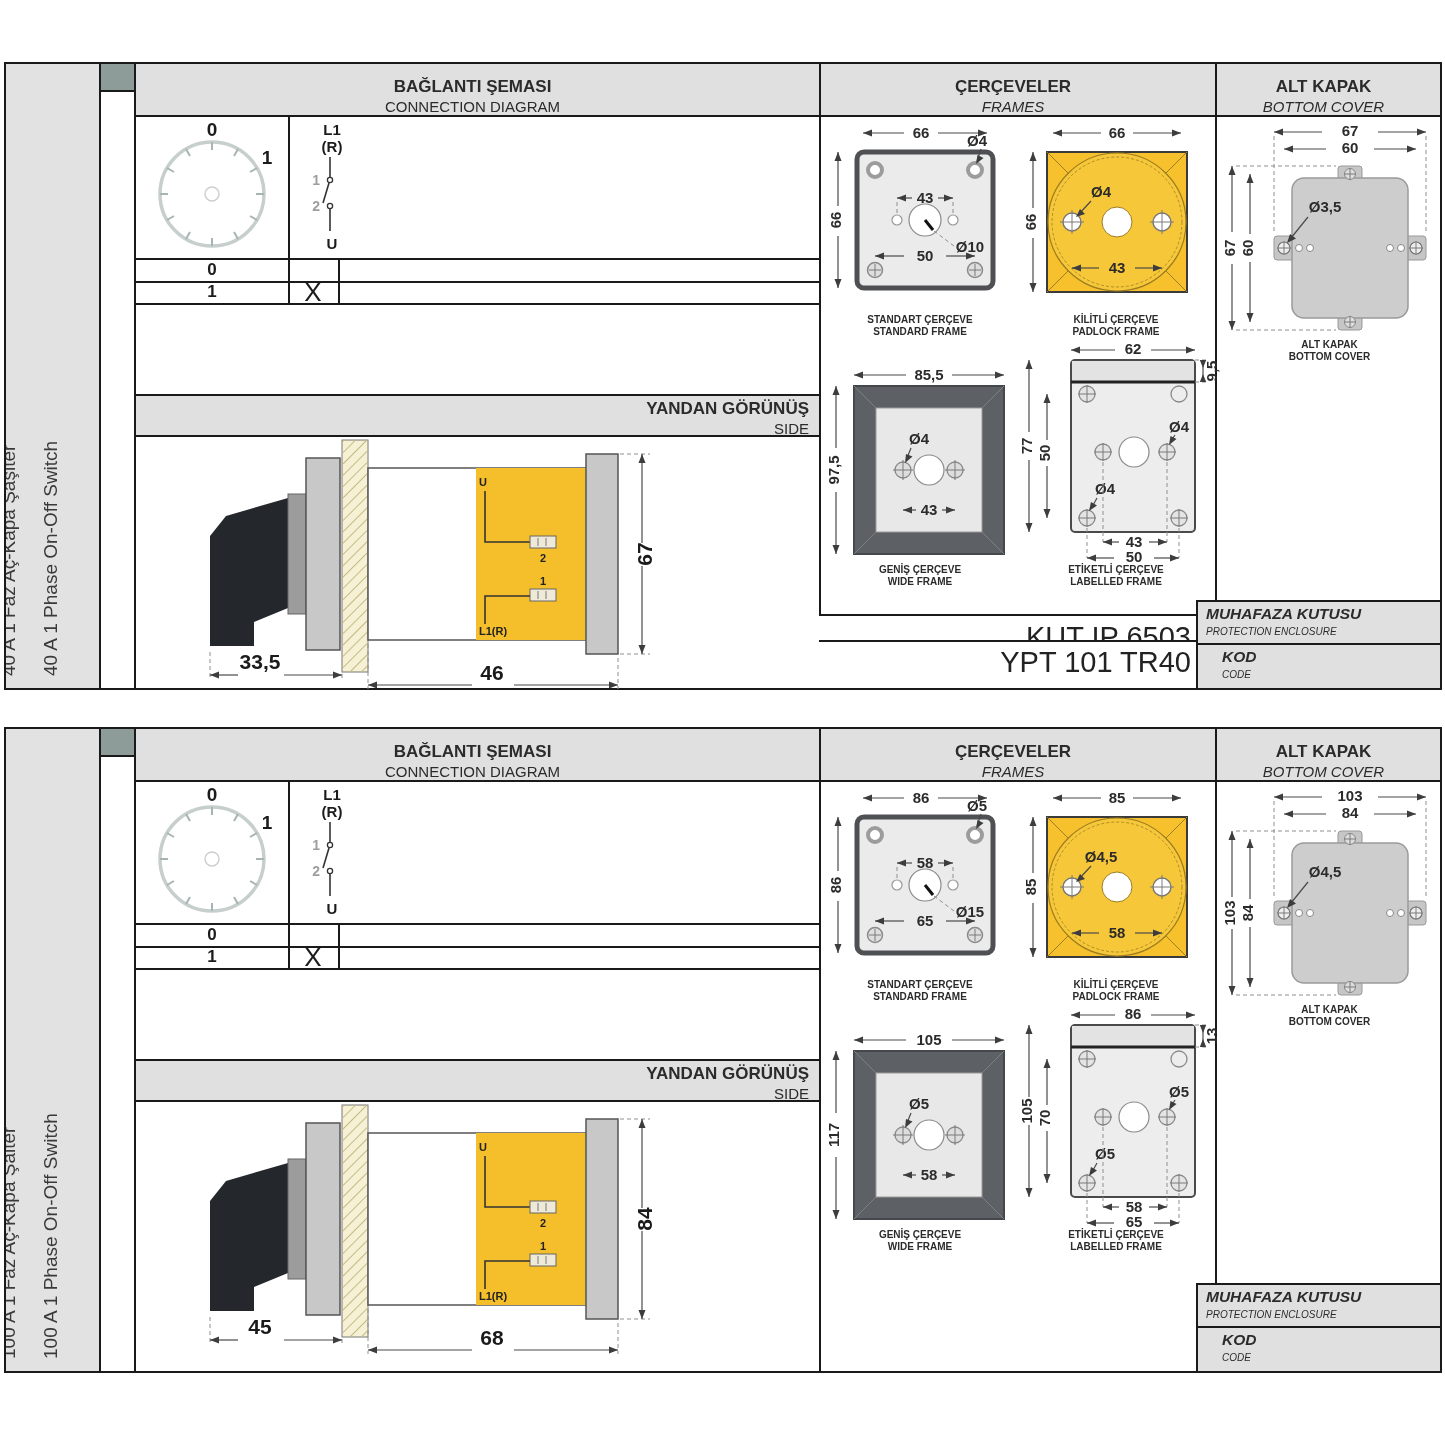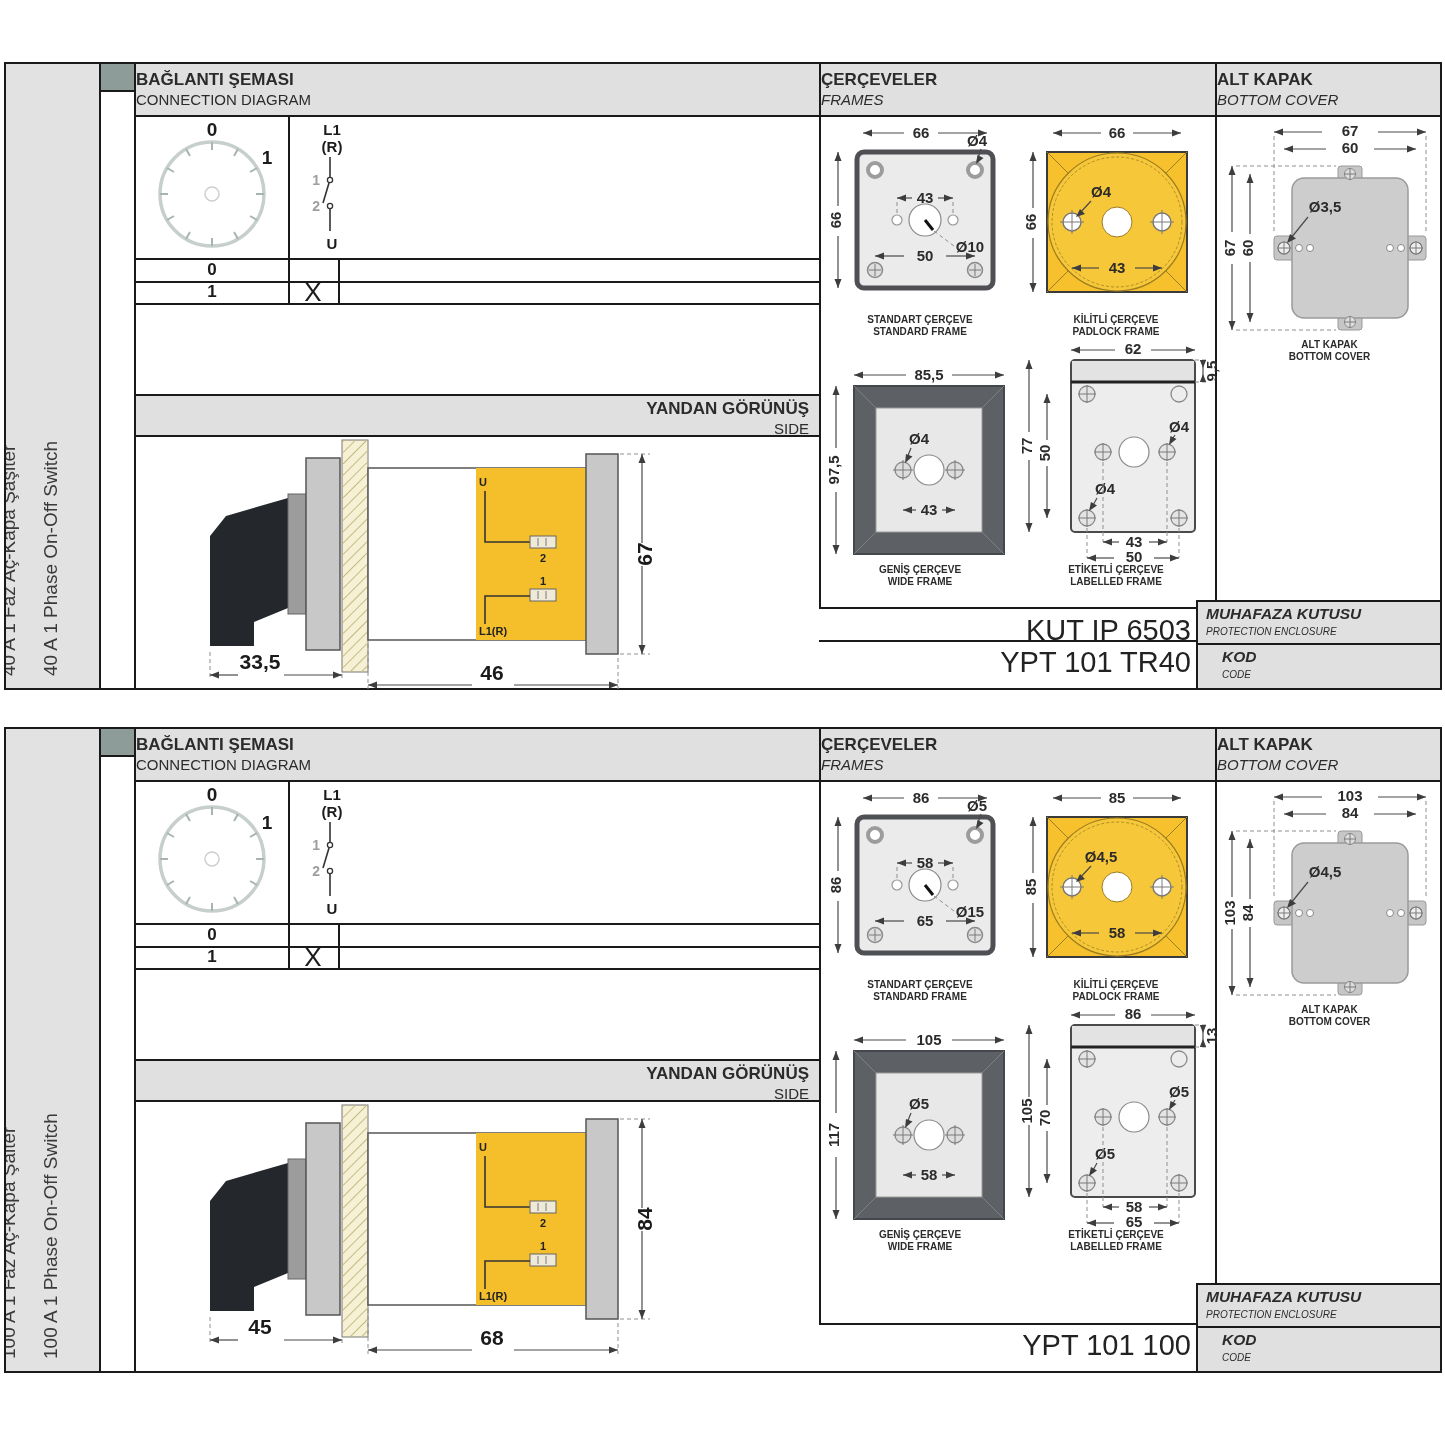--- a/index.html
+++ b/index.html
@@ -11,34 +11,34 @@
   .strip{position:absolute;left:0;top:0;bottom:0;width:93px;background:#e2e2e2;border-right:2px solid #1a1a1a;overflow:hidden;}
   .vtext{position:absolute;bottom:12px;white-space:nowrap;transform:rotate(-90deg);transform-origin:0 100%;font-size:19px;color:#3a3a3a;}
   .v1{left:14px;}
   .v2{left:56px;}
   .gapsq{position:absolute;left:95px;top:0;width:33px;height:26px;background:#8d9c99;border-bottom:2px solid #1a1a1a;}
   
   .vl,.hl{position:absolute;background:#1a1a1a;}
   .vl{width:2px;}
   .hl{height:2px;}
   
-  .hc{position:absolute;top:0;height:53px;background:#e0e0e0;border-bottom:2px solid #1a1a1a;box-sizing:border-box;text-align:left;padding:5px 10px 0 0;color:#2b2b2b;}
+  .hc{position:absolute;top:0;height:53px;background:#e0e0e0;border-bottom:2px solid #1a1a1a;box-sizing:border-box;text-align:center;padding:12px 10px 0 0;color:#2b2b2b;}
   .h1{font-weight:bold;font-size:17px;line-height:21px;}
   .h2{font-size:15px;line-height:19px;}
   .it{font-style:italic;}
   
   .sidebar-hdr{position:absolute;left:130px;width:683px;top:330px;height:43px;background:#e0e0e0;border-top:2px solid #1a1a1a;border-bottom:2px solid #1a1a1a;box-sizing:border-box;text-align:right;padding:2px 10px 0 0;color:#2b2b2b;}
   
   .tcell{position:absolute;text-align:center;font-weight:bold;font-size:17px;color:#1b1b1b;}
   .xmark{font-weight:400;font-size:26px;line-height:22px;}
   
   .dtl{position:absolute;text-align:center;font-weight:bold;font-size:10px;line-height:1.16;color:#2b2b2b;}
   
   .codecell{position:absolute;left:813px;width:377px;background:#fff;border-top:2px solid #1a1a1a;box-sizing:border-box;text-align:right;font-size:29px;color:#222;padding-right:5px;}
-  .codecell.top{bottom:43px;height:38px;line-height:43px;}
+  .codecell.top{bottom:36px;height:38px;line-height:43px;}
   .codecell.bot{bottom:0;height:48px;line-height:41px;}
   .codelabel{position:absolute;left:1190px;right:0;background:#e0e0e0;border-top:2px solid #1a1a1a;border-left:2px solid #1a1a1a;box-sizing:border-box;padding:2px 0 0 8px;color:#2b2b2b;}
   .codelabel.top{bottom:43px;height:45px;}
   .codelabel.bot{bottom:0;height:45px;padding-left:24px;}
   .cl1{font-weight:bold;font-size:15.5px;line-height:19px;font-style:italic;}
   .cl2{font-style:italic;font-size:10px;line-height:18px;}
   
   svg{position:absolute;overflow:visible;}
   svg text{font-family:"Liberation Sans",sans-serif;}
   .ts{font-size:15px;font-weight:bold;fill:#2b2b2b;}
@@ -990,19 +990,18 @@
   </svg>
   <div class="dtl" style="left:1211px;top:275px;width:225px;">
     <div>ALT KAPAK</div>
     <div>BOTTOM COVER</div>
   </div>
 
   <div class="codelabel top">
     <div class="cl1">MUHAFAZA KUTUSU</div>
     <div class="cl2">PROTECTION ENCLOSURE</div>
   </div>
-  <div class="codecell bot">YPT 101 100</div>
   <div class="codelabel bot">
     <div class="cl1">KOD</div>
     <div class="cl2">CODE</div>
   </div>
 </div>
   </div>
 
 </body></html>

